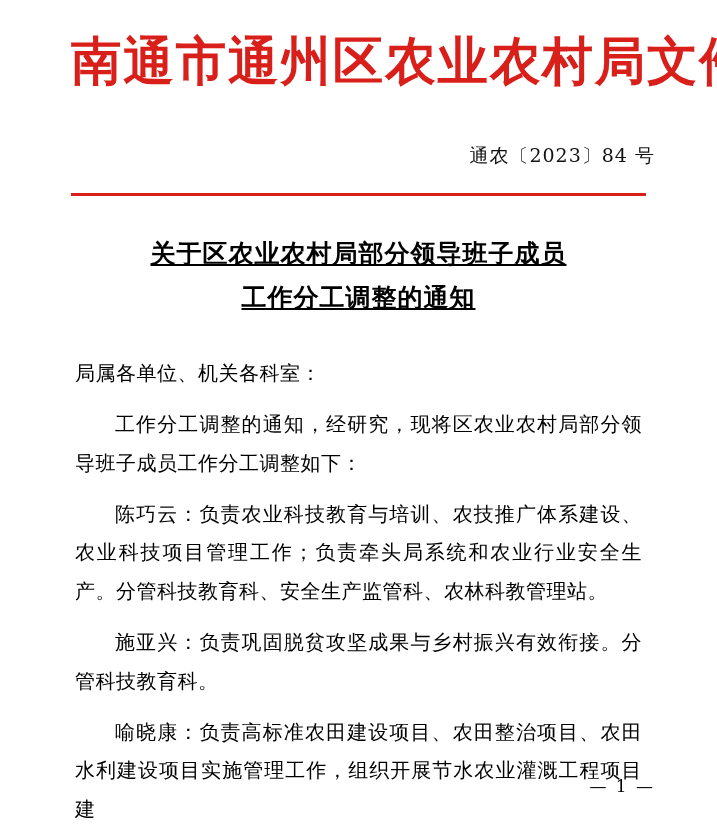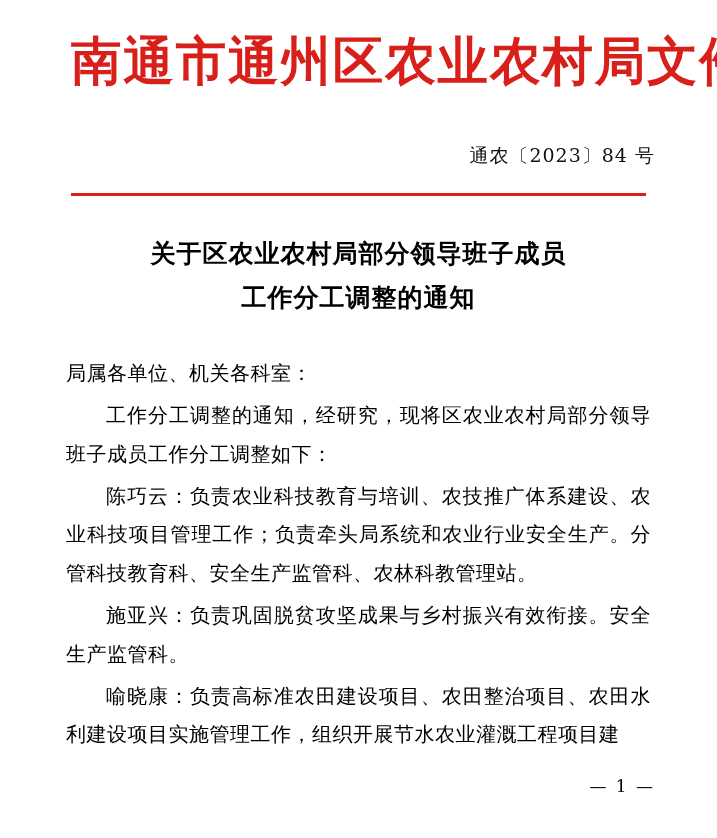--- a/index.html
+++ b/index.html
@@ -49,33 +49,34 @@
     margin-left: 9px;
     margin-right: 9px;
   }
   .doc-title {
     text-align: center;
     font-size: 25px;
     font-weight: bold;
     line-height: 1.75;
     margin-top: 36px;
     letter-spacing: 1px;
+    text-decoration: underline;
   }
   .doc-title .line {
     display: block;
   }
   .body-text {
     margin-top: 34px;
     font-size: 20px;
     line-height: 1.92;
     letter-spacing: 0.5px;
     text-align: justify;
   }
   .body-text p {
-    margin: 4px;
+    margin: 13px;
   }
   .indent {
     text-indent: 2em;
   }
   .page-number {
     position: absolute;
     bottom: 42px;
     right: 62px;
     font-size: 17px;
     letter-spacing: 2px;
@@ -94,19 +95,19 @@
 
   <div class="doc-title">
     <span class="line">关于区农业农村局部分领导班子成员</span>
     <span class="line">工作分工调整的通知</span>
   </div>
 
   <div class="body-text">
     <p>局属各单位、机关各科室：</p>
     <p class="indent">工作分工调整的通知，经研究，现将区农业农村局部分领导班子成员工作分工调整如下：</p>
     <p class="indent">陈巧云：负责农业科技教育与培训、农技推广体系建设、农业科技项目管理工作；负责牵头局系统和农业行业安全生产。分管科技教育科、安全生产监管科、农林科教管理站。</p>
-    <p class="indent">施亚兴：负责巩固脱贫攻坚成果与乡村振兴有效衔接。安全生产监管科。</p>
+    <p class="indent">施亚兴：负责巩固脱贫攻坚成果与乡村振兴有效衔接。分管科技教育科。</p>
     <p class="indent">喻晓康：负责高标准农田建设项目、农田整治项目、农田水利建设项目实施管理工作，组织开展节水农业灌溉工程项目建</p>
   </div>
 
   <div class="page-number">— 1 —</div>
 
 </div>
 
 </body></html>

